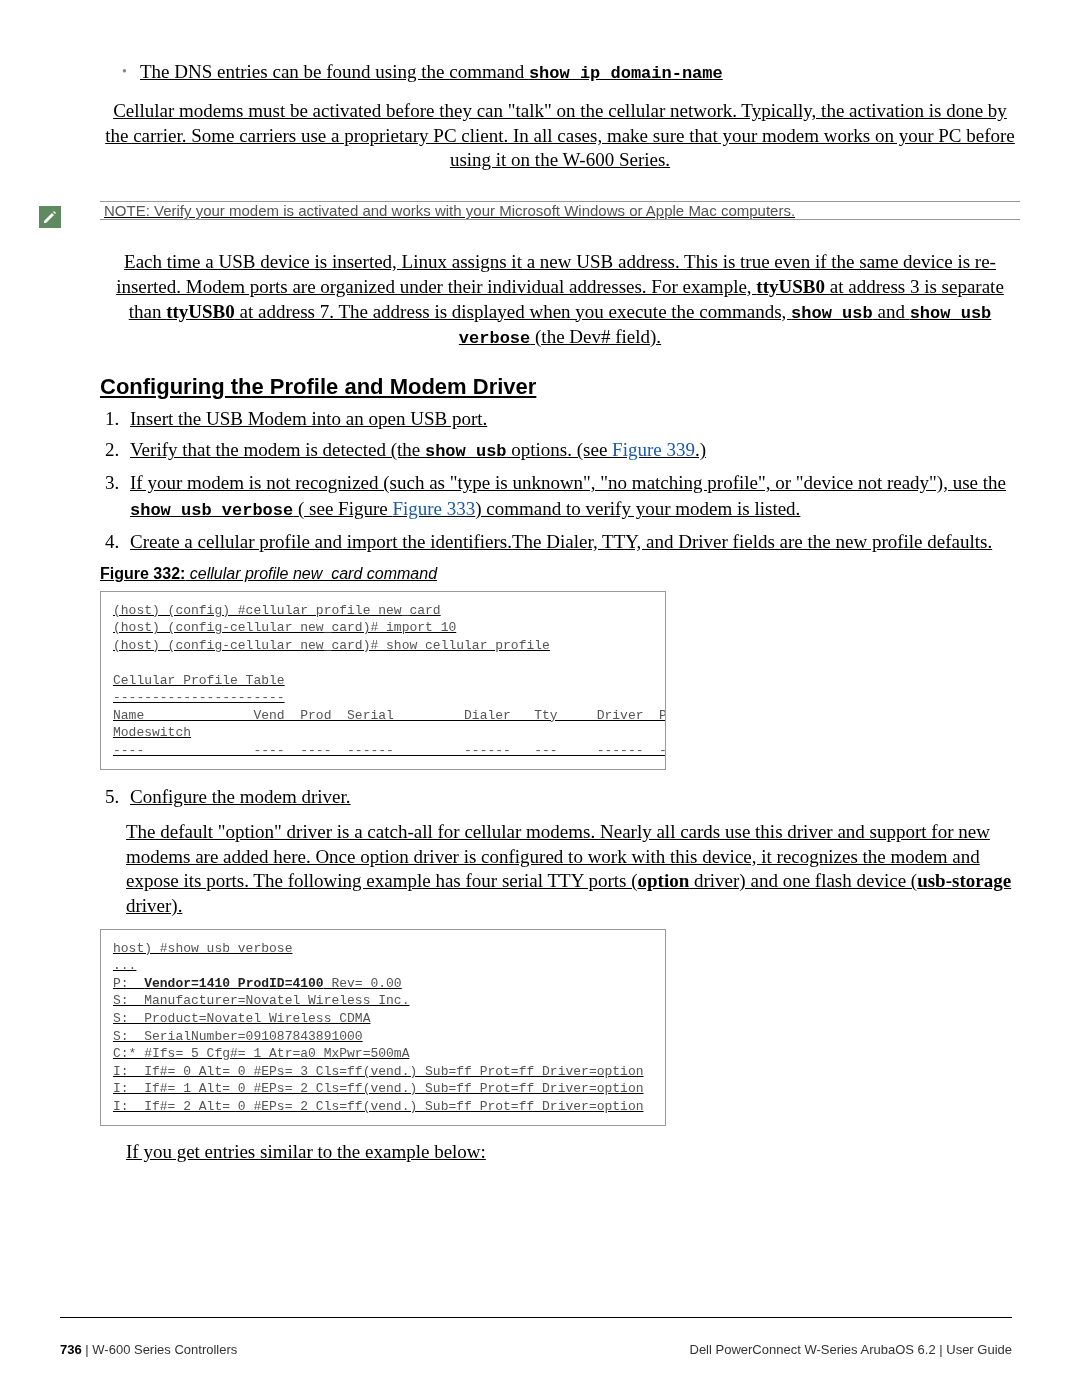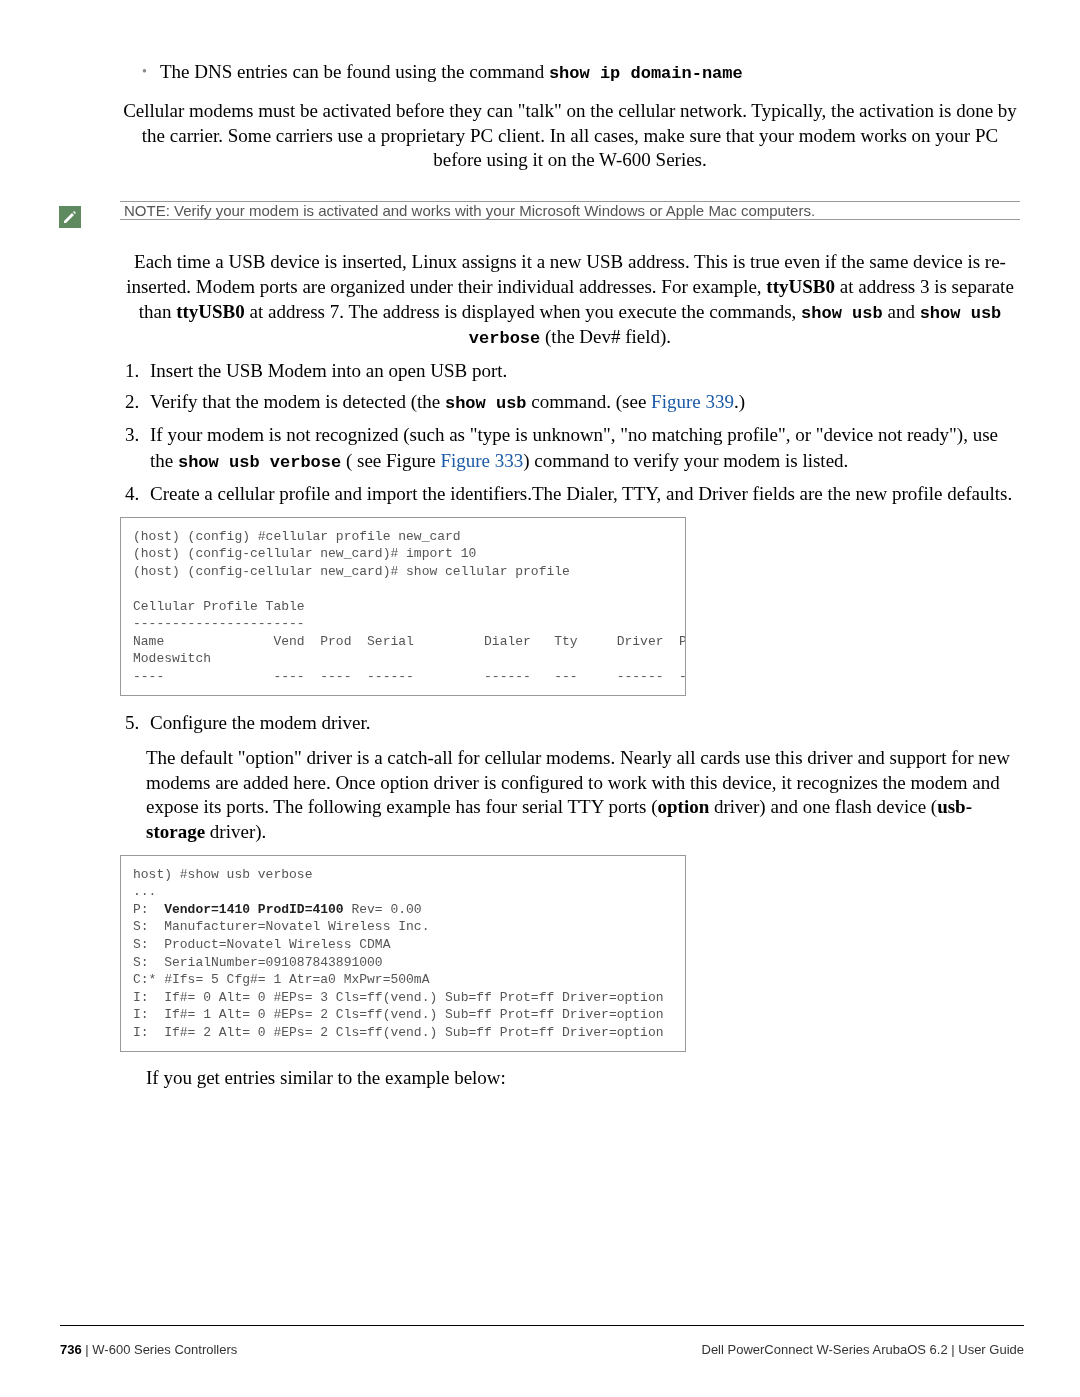--- a/index.html
+++ b/index.html
@@ -11,21 +11,22 @@
     color: #000;
   }
   .page {
     width: 1080px;
     height: 1397px;
     position: relative;
     box-sizing: border-box;
     padding: 60px 60px 0 60px;
   }
   .content-col {
-    margin-left: 60px;
+    margin-left: 40px;
+    text-decoration: underline;
   }
   ul.bullet {
     margin: 0 0 14px 0;
     padding-left: 40px;
   }
   ul.bullet li {
     font-family: 'Times New Roman', Times, serif;
     font-size: 19px;
     line-height: 1.3;
     margin-bottom: 4px;
@@ -124,24 +125,24 @@
   }
   .sub-p {
     font-family: 'Times New Roman', Times, serif;
     font-size: 19px;
     line-height: 1.3;
     margin: 2px 0 10px 26px;
   }
   .footer {
     position: absolute;
     left: 60px;
-    right: 56px;
+    right: 68px;
     bottom: 40px;
     border-top: 1px solid #000;
-    padding-top: 16px;
+    padding-top: 24px;
     font-family: Arial, Helvetica, sans-serif;
     font-size: 13px;
     color: #333;
     display: flex;
     justify-content: space-between;
   }
   .footer .left b { font-weight: bold; color:#000; }
 </style>
 </head>
 <body>
@@ -163,32 +164,36 @@
         <path d="M6 16 L14 8 L16 10 L8 18 L6 18 Z" fill="#fff"></path>
         <path d="M15 7 L17 9 L18 8 L16 6 Z" fill="#fff"></path>
       </svg>
       <div class="note-box">NOTE: Verify your modem is activated and works with your Microsoft Windows or Apple Mac computers.</div>
     </div>
 
     <p class="body">
       <span>Each time a USB device is inserted, Linux assigns it a new USB address. This is true even if the same device is re-inserted. Modem ports are organized under their individual addresses. For example, </span><b>ttyUSB0</b><span> at address 3 is separate than </span><b>ttyUSB0</b><span> at address 7. The address is displayed when you execute the commands, </span><code class="inline">show usb</code><span> and </span><code class="inline">show usb verbose</code><span> (the Dev# field).</span>
     </p>
 
+    <h2 class="subsect">Configuring the Profile and Modem Driver</h2>
 
     <ol class="steps">
       <li>Insert the USB Modem into an open USB port.</li>
       <li>
-        <span>Verify that the modem is detected (the </span><code class="inline">show usb</code><span> command. (see </span><a href="#" class="xref">Figure 339</a><span>.)</span>
+        <span>Verify that the modem is detected (the </span><code class="inline">show usb</code><span> options. (see </span><a href="#" class="xref">Figure 339</a><span>.)</span>
       </li>
       <li>
         <span>If your modem is not recognized (such as "type is unknown", "no matching profile", or "device not ready"), use the </span><code class="inline">show usb verbose</code><span> ( see Figure </span><a href="#" class="xref">Figure 333</a><span>) command to verify your modem is listed.</span>
       </li>
       <li>Create a cellular profile and import the identifiers.The Dialer, TTY, and Driver fields are the new profile defaults.</li>
     </ol>
 
+    <div class="fig-caption">
+      <span class="fignum">Figure 332:</span><span class="figtitle"> cellular profile new_card command</span>
+    </div>
     <div class="code-block">(host) (config) #cellular profile new_card
 (host) (config-cellular new_card)# import 10
 (host) (config-cellular new_card)# show cellular profile
 
 Cellular Profile Table
 ----------------------
 Name              Vend  Prod  Serial         Dialer   Tty     Driver  Priority  
 Modeswitch
 ----              ----  ----  ------         ------   ---     ------  --------  --</div>
 

